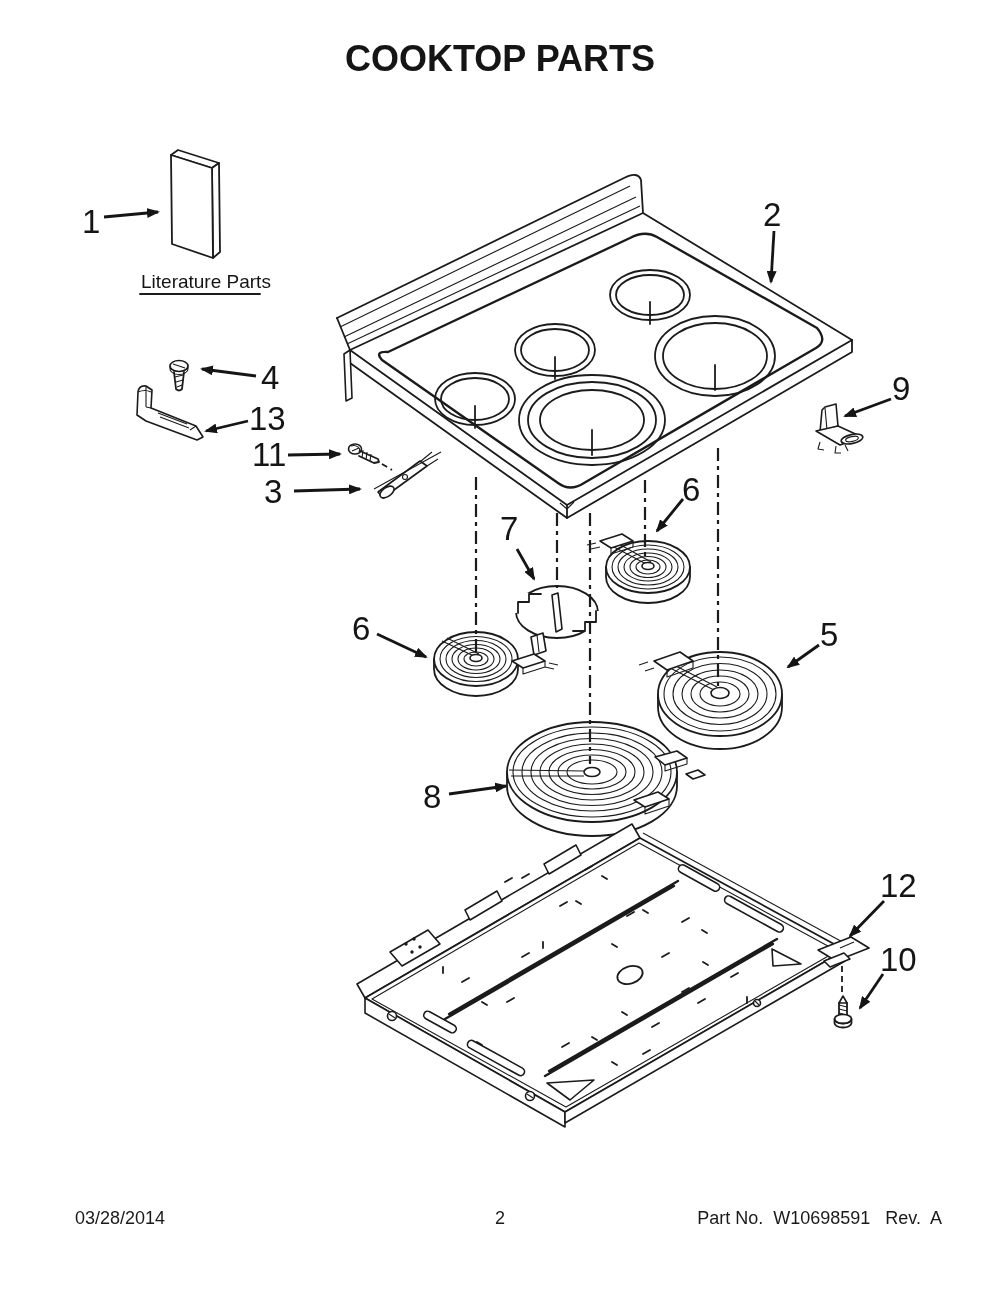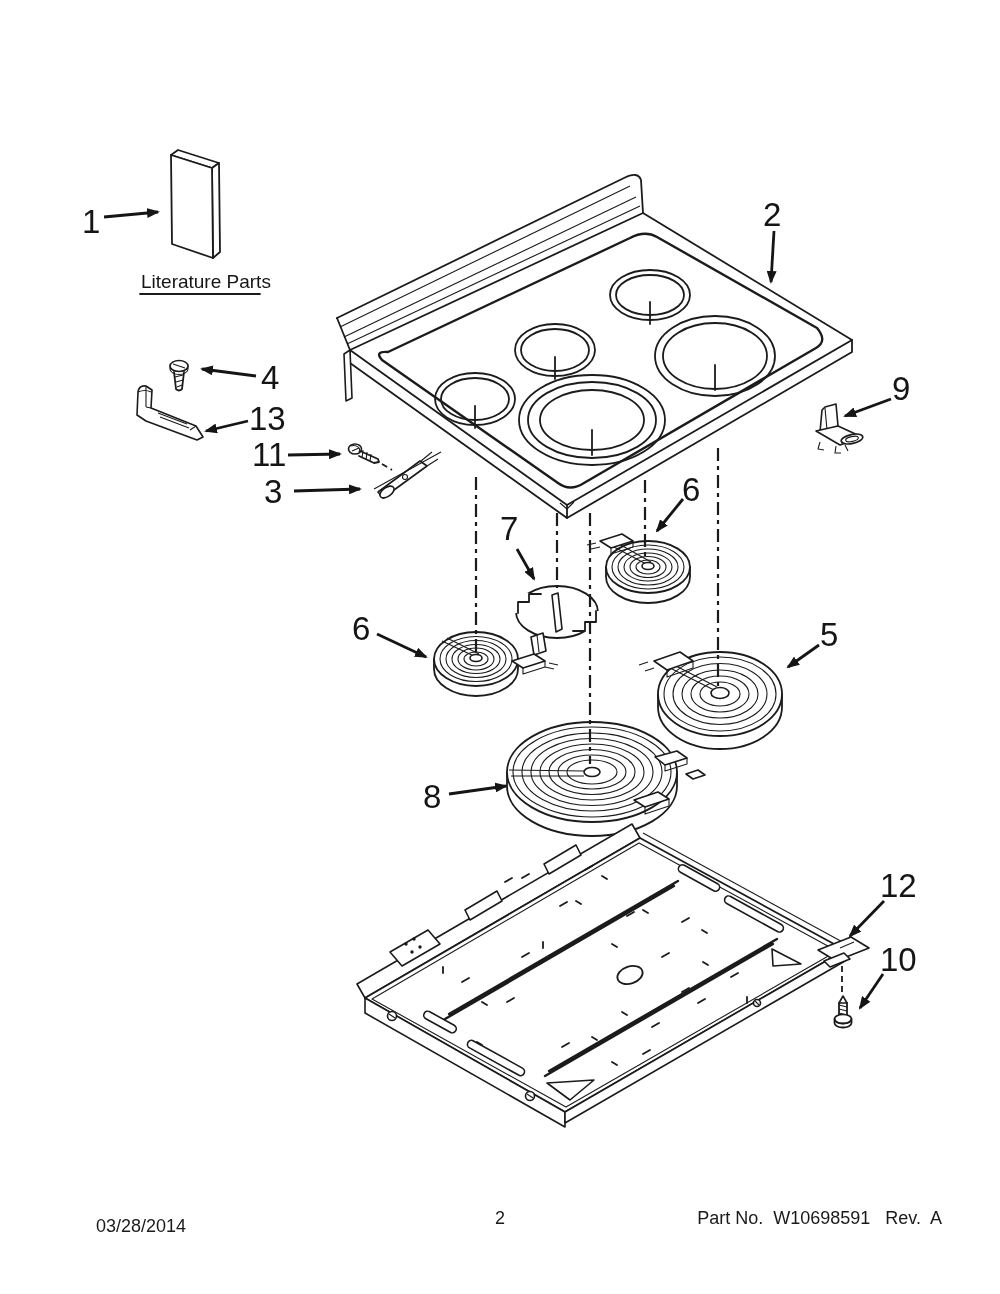--- a/index.html
+++ b/index.html
@@ -2,41 +2,42 @@
 <html><head>
 <meta charset="utf-8">
 <style>
   html,body{margin:0;padding:0;background:#e8e8e8;}
   #page{position:relative;width:1000px;height:1294px;background:#ffffff;margin:0 auto;
         font-family:"Liberation Sans",sans-serif;color:#111;overflow:hidden;}
   #title{position:absolute;top:38px;left:0;width:100%;text-align:center;
          font-size:36px;font-weight:700;letter-spacing:0px;color:#151515;}
   #diagram{position:absolute;left:0;top:0;width:1000px;height:1294px;}
   .footer-text{position:absolute;top:1208px;font-size:18px;color:#1a1a1a;white-space:pre;}
-  #footer-date{left:96px;margin-top:8px;}
+  #footer-date{left:75px;}
   #footer-page{left:0;width:100%;text-align:center;}
   #footer-part{right:58px;}
   
   svg .ln{stroke:#1b1b1b;fill:none;stroke-width:1.8;stroke-linejoin:round;stroke-linecap:round;}
   svg .ln2{stroke:#1b1b1b;fill:none;stroke-width:2.4;stroke-linejoin:round;stroke-linecap:round;}
   svg .thin{stroke:#1b1b1b;fill:none;stroke-width:1.1;stroke-linejoin:round;}
   svg .wfill{fill:#ffffff;stroke:#1b1b1b;stroke-width:1.6;stroke-linejoin:round;}
   svg .wfill2{fill:#ffffff;stroke:#1b1b1b;stroke-width:1.8;stroke-linejoin:round;}
   svg .erase{fill:#ffffff;stroke:none;}
   svg .leader{stroke:#151515;stroke-width:2.8;fill:none;}
   svg .cline{stroke:#1b1b1b;stroke-width:2.2;fill:none;stroke-dasharray:13 5 4 5;}
   svg .dash{stroke:#1b1b1b;stroke-width:1.8;fill:none;stroke-dasharray:6 4;}
   svg .callout{font-family:"Liberation Sans",sans-serif;font-size:33px;fill:#151515;}
   svg .small-label{font-family:"Liberation Sans",sans-serif;font-size:19px;fill:#151515;}
 </style>
 </head>
 <body>
 
 <div id="page">
 
+  <div id="title">COOKTOP PARTS</div>
 
   <svg id="diagram" viewBox="0 0 1000 1294" xmlns="http://www.w3.org/2000/svg">
     <defs>
       <marker id="ah" markerWidth="13" markerHeight="10" refX="11" refY="5" orient="auto" markerUnits="userSpaceOnUse">
         <path d="M0,0 L13,5 L0,10 Z" fill="#151515"></path>
       </marker>
     </defs>
 
     <g>
       <path class="wfill2" d="M171,155 L178,150 L219,163 L212,168 Z"></path>

